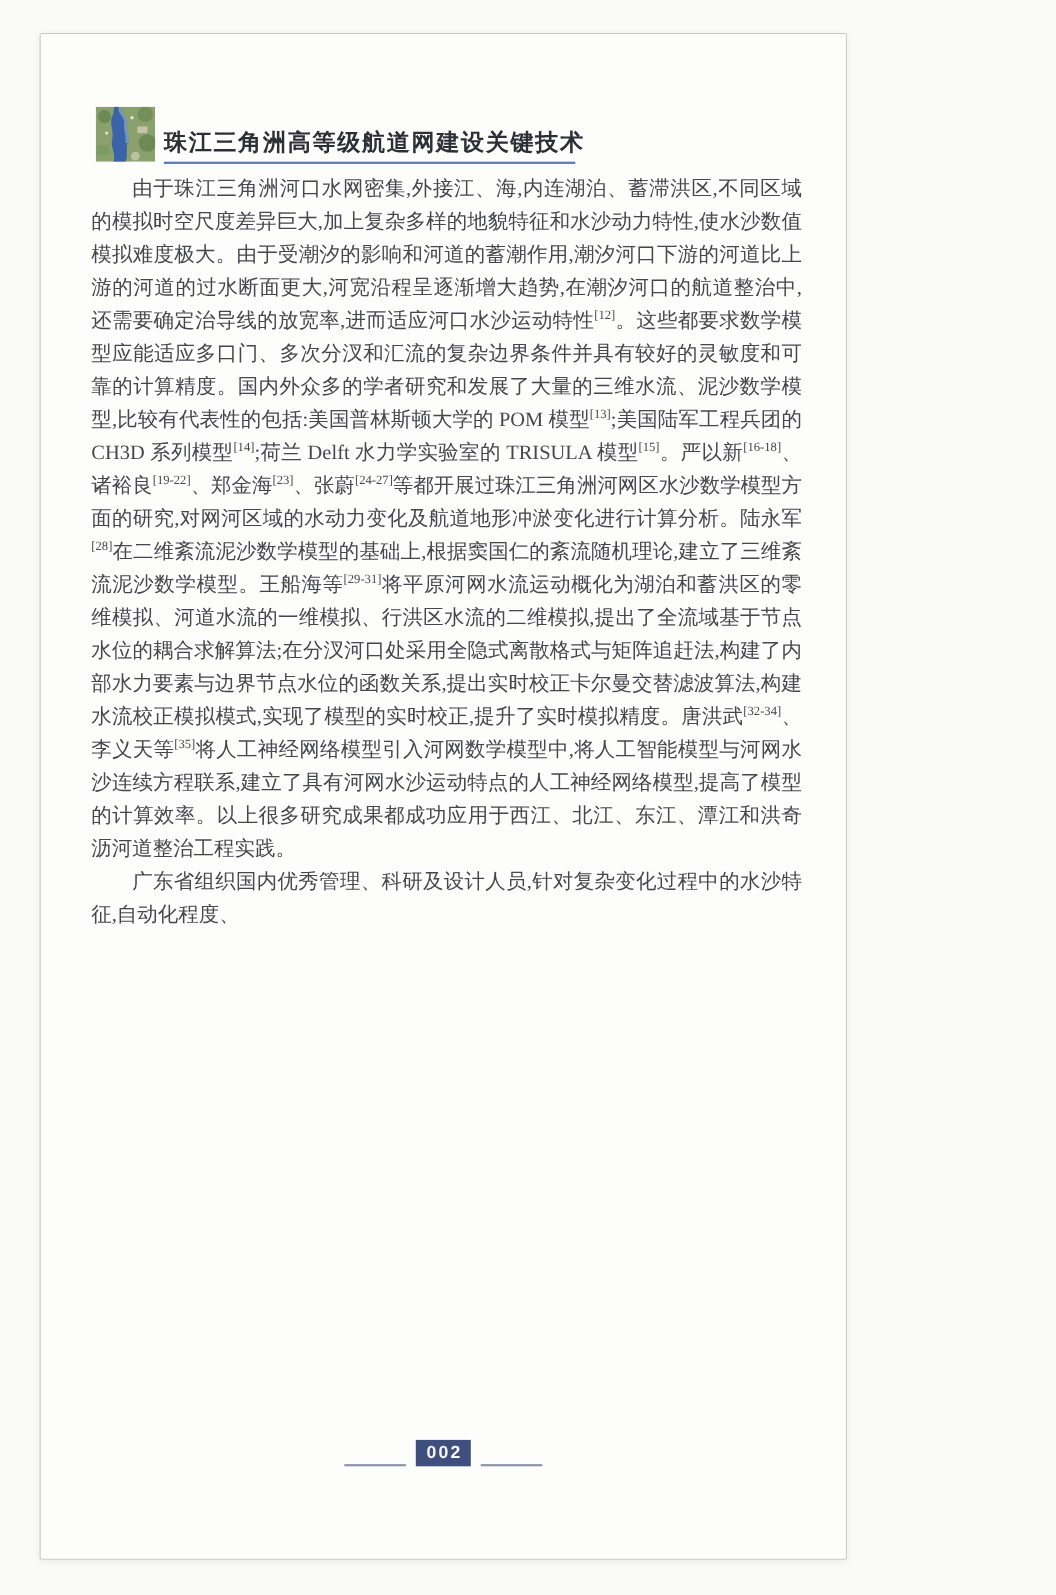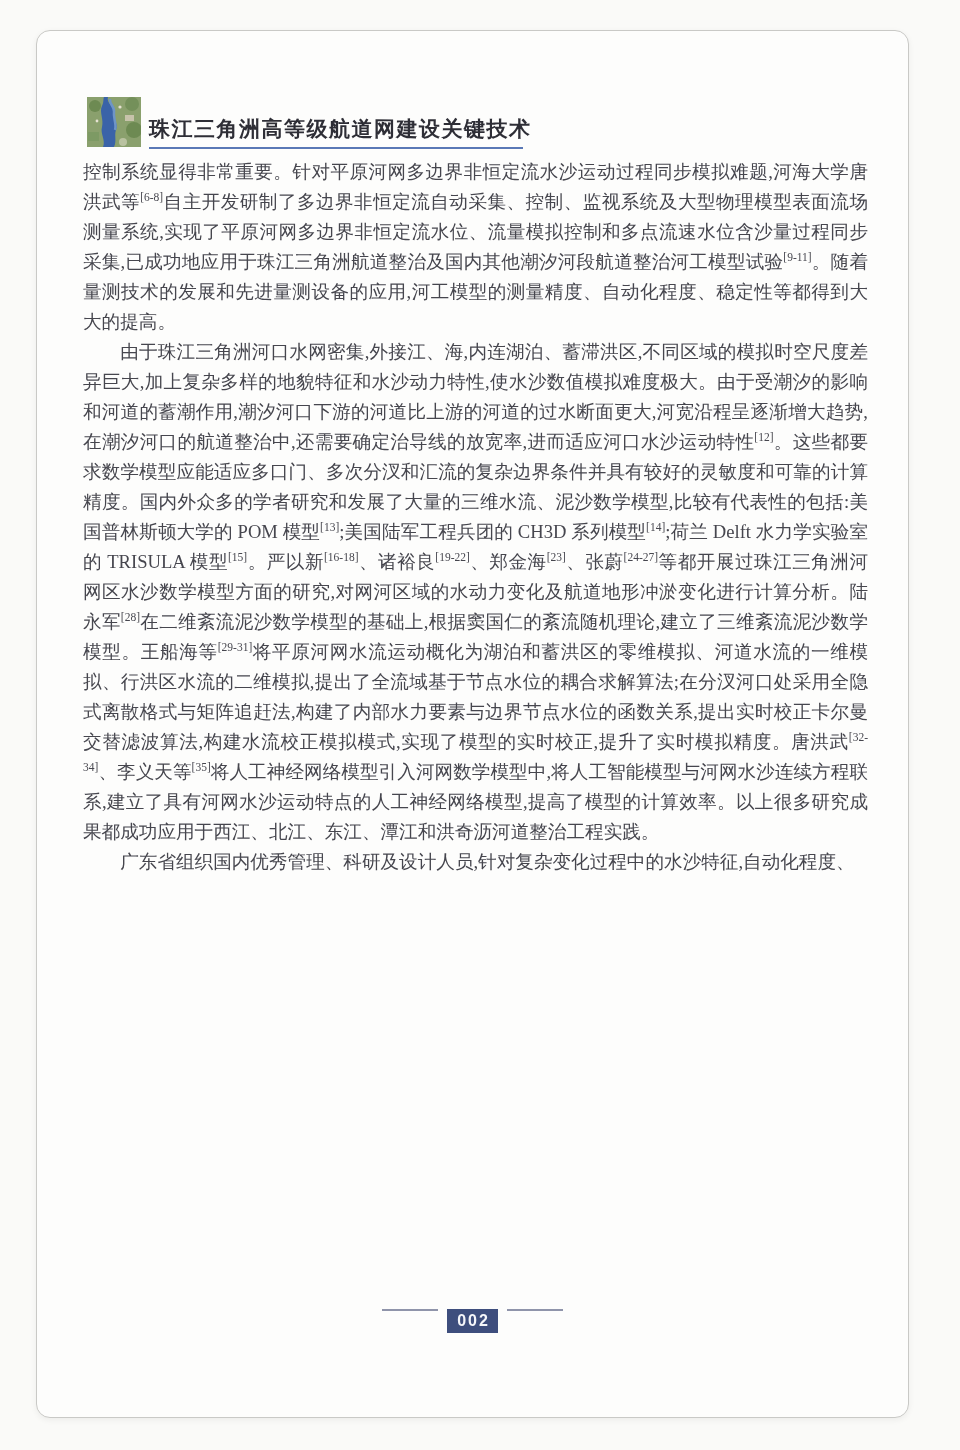--- a/index.html
+++ b/index.html
@@ -5,25 +5,25 @@
   html, body {
     margin: 0; padding: 0;
     width: 960px; height: 1450px;
     background: #fafaf8;
     font-family: "Liberation Serif", "DejaVu Serif", serif;
     overflow: hidden;
   }
   .scan-bg { position: relative; width: 960px; height: 1450px; }
   .page {
     position: absolute; left: 36px; top: 30px;
-    width: 873px; height: 1388px;
+    width: 734px; height: 1388px;
     box-sizing: border-box;
     background: #fdfdfc;
     border: 1.5px solid #c9c9c6;
-    border-radius: 14px;
+    border-radius: 2px;
     box-shadow: 0 2px 6px rgba(0,0,0,0.06);
   }
   .logo {
     position: absolute; left: 50px; top: 66px;
     width: 54px; height: 50px; display: block;
   }
   .header-title {
     position: absolute; left: 112px; top: 84px;
     font-family: "Liberation Sans", "DejaVu Sans", sans-serif;
     font-weight: bold; font-size: 21px; color: #2e2e36;
@@ -40,21 +40,21 @@
     text-align: justify; text-justify: inter-ideograph;
   }
   .para { margin: 0; }
   .para.indent { text-indent: 2em; }
   sup {
     font-size: 11.5px; line-height: 0;
     vertical-align: super; letter-spacing: 0;
   }
   .footer {
     position: absolute; left: 0; right: 0; bottom: 84px;
-    display: flex; align-items: flex-start; justify-content: center;
+    display: flex; align-items: flex-end; justify-content: center;
     gap: 9px;
   }
   .footer-rule { width: 56px; height: 2px; background: #8f94aa; }
   .page-num {
     background: #3e4e7d; color: #f5f6fa;
     font-family: "Liberation Sans", "DejaVu Sans", sans-serif;
     font-size: 16px; font-weight: bold; letter-spacing: 2px;
     padding: 2px 8px 3px 10px; line-height: 1.2;
   }
 </style>
@@ -74,21 +74,20 @@
       <circle cx="36" cy="45" r="4" fill="#b9c2a0"></circle>
       <path d="M21 0 C19 6 27 9 26 14 C25 21 32 26 29 33 C27 38 30 44 27 50 L16 50 C19 43 13 37 15 30 C17 22 12 15 15 9 C17 5 16 2 17 0 Z" fill="#3a63a8"></path>
       <path d="M23 2 C22 7 28 10 27 15 C26 21 30 27 28 33" stroke="#6e95c8" stroke-width="2.5" fill="none"></path>
       <circle cx="33" cy="10" r="1.6" fill="#e6e2d2"></circle>
       <circle cx="10" cy="24" r="1.4" fill="#e6e2d2"></circle>
     </svg>
     <div class="header-title">珠江三角洲高等级航道网建设关键技术</div>
     <div class="title-underline"></div>
 
     <div class="body-text">
-        <p class="para">控制系统显得非常重要。针对平原河网多边界非恒定流水沙运动过程同步模拟难题,河海大学唐洪武等<sup>[6-8]</sup>自主开发研制了多边界非恒定流自动采集、控制、监视系统及大型物理模型表面流场测量系统,实现了平原河网多边界非恒定流水位、流量模拟控制和多点流速水位含沙量过程同步采集,已成功地应用于珠江三角洲航道整治及国内其他潮汐河段航道整治河工模型试验<sup>[9-11]</sup>。随着量测技术的发展和先进量测设备的应用,河工模型的测量精度、自动化程度、稳定性等都得到大大的提高。</p>
         <p class="para indent">由于珠江三角洲河口水网密集,外接江、海,内连湖泊、蓄滞洪区,不同区域的模拟时空尺度差异巨大,加上复杂多样的地貌特征和水沙动力特性,使水沙数值模拟难度极大。由于受潮汐的影响和河道的蓄潮作用,潮汐河口下游的河道比上游的河道的过水断面更大,河宽沿程呈逐渐增大趋势,在潮汐河口的航道整治中,还需要确定治导线的放宽率,进而适应河口水沙运动特性<sup>[12]</sup>。这些都要求数学模型应能适应多口门、多次分汊和汇流的复杂边界条件并具有较好的灵敏度和可靠的计算精度。国内外众多的学者研究和发展了大量的三维水流、泥沙数学模型,比较有代表性的包括:美国普林斯顿大学的 POM 模型<sup>[13]</sup>;美国陆军工程兵团的 CH3D 系列模型<sup>[14]</sup>;荷兰 Delft 水力学实验室的 TRISULA 模型<sup>[15]</sup>。严以新<sup>[16-18]</sup>、诸裕良<sup>[19-22]</sup>、郑金海<sup>[23]</sup>、张蔚<sup>[24-27]</sup>等都开展过珠江三角洲河网区水沙数学模型方面的研究,对网河区域的水动力变化及航道地形冲淤变化进行计算分析。陆永军<sup>[28]</sup>在二维紊流泥沙数学模型的基础上,根据窦国仁的紊流随机理论,建立了三维紊流泥沙数学模型。王船海等<sup>[29-31]</sup>将平原河网水流运动概化为湖泊和蓄洪区的零维模拟、河道水流的一维模拟、行洪区水流的二维模拟,提出了全流域基于节点水位的耦合求解算法;在分汊河口处采用全隐式离散格式与矩阵追赶法,构建了内部水力要素与边界节点水位的函数关系,提出实时校正卡尔曼交替滤波算法,构建水流校正模拟模式,实现了模型的实时校正,提升了实时模拟精度。唐洪武<sup>[32-34]</sup>、李义天等<sup>[35]</sup>将人工神经网络模型引入河网数学模型中,将人工智能模型与河网水沙连续方程联系,建立了具有河网水沙运动特点的人工神经网络模型,提高了模型的计算效率。以上很多研究成果都成功应用于西江、北江、东江、潭江和洪奇沥河道整治工程实践。</p>
         <p class="para indent">广东省组织国内优秀管理、科研及设计人员,针对复杂变化过程中的水沙特征,自动化程度、</p>
       </div>
 
     <div class="footer">
       <span class="footer-rule"></span>
       <span class="page-num">002</span>
       <span class="footer-rule"></span>
     </div>
 

